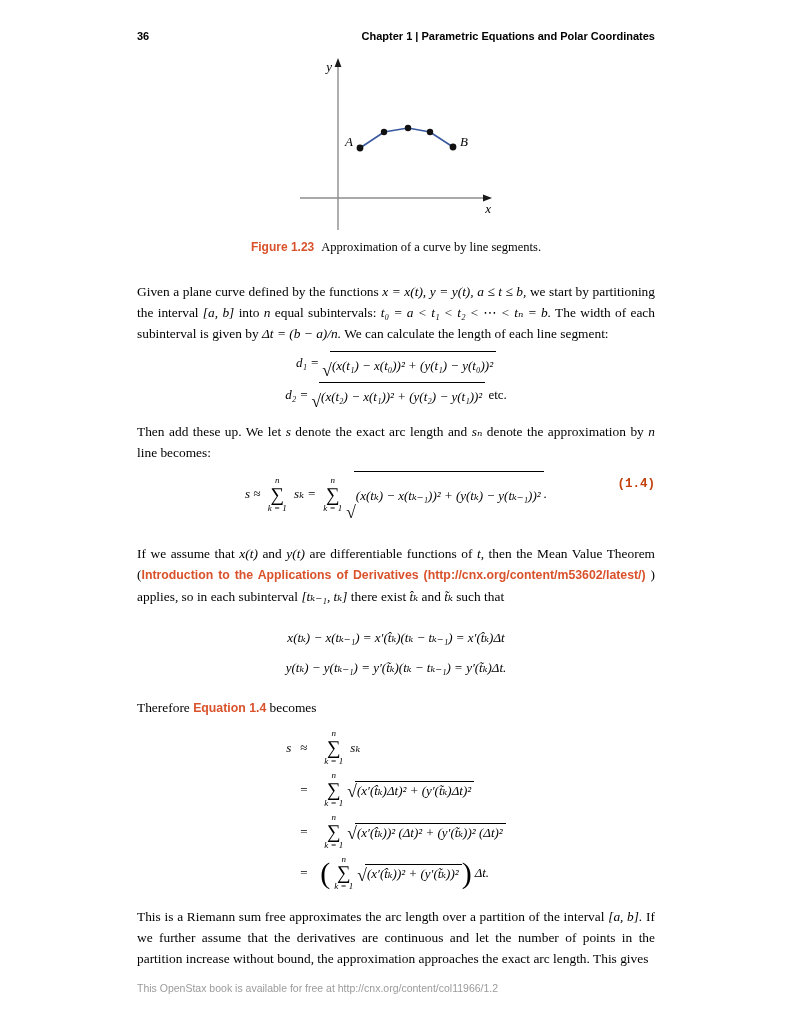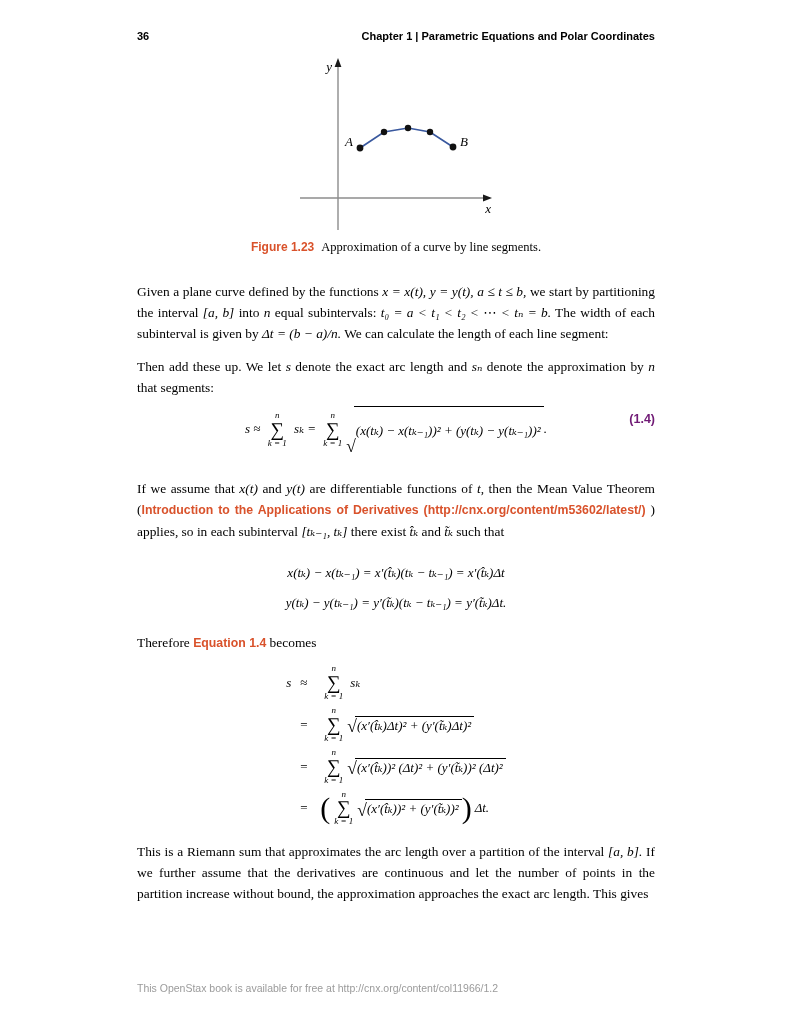--- a/index.html
+++ b/index.html
@@ -30,22 +30,22 @@
   .sqrt { display:inline-flex; align-items:flex-end; white-space:nowrap; vertical-align:middle; }
   .sqrt::before { content:"√"; font-style:normal; font-size:1.35em; line-height:1;
     margin-right:-2px; transform:translateY(2px); }
   .sqrt .rad { border-top:1px solid #000; padding:1px 3px 0 2px; }
   .sum { display:inline-flex; flex-direction:column; align-items:center;
     vertical-align:middle; line-height:1; margin:0 4px; }
   .sum .lim { font-size:9px; font-style:italic; line-height:1.1; }
   .sum .sigma { font-size:19px; font-style:normal; line-height:0.95; }
   .eq14-wrap { position:relative; margin-top:8px; }
   .eq14-line { text-align:center; font-size:13px; white-space:nowrap; line-height:46px; }
-  .eq-number { position:absolute; right:0; top:6px; color:#701a75;
-    font-family:Liberation Sans, sans-serif; font-weight:bold; font-size:12.5px; }
+  .eq-number { position:absolute; right:0; top:6px; color:#c2410c;
+    font-family:Liberation Mono, monospace; font-weight:bold; font-size:12.5px; }
   .mvt { text-align:center; font-size:13px; line-height:30px; margin-top:16px; white-space:nowrap; }
   .long-eq { width:fit-content; margin:10px auto 0; font-size:13px; }
   .long-row { display:flex; align-items:center; margin-bottom:4px; white-space:nowrap; }
   .long-row .lhs { display:inline-block; width:14px; }
   .long-row .rel { display:inline-block; width:20px; font-style:normal; }
   .long-row .tail { margin-left:3px; }
   .bigp { font-size:30px; font-style:normal; line-height:0; font-weight:400; }
   
   .footer { position:absolute; left:94px; bottom:30px;
     font-family:"Liberation Sans","DejaVu Sans",sans-serif; font-size:10.5px; color:#9b9b9b; }
@@ -79,23 +79,35 @@
     </svg>
     <div class="caption">
       <span class="fig-label">Figure 1.23</span><span>Approximation of a curve by line segments.</span>
     </div>
   </div>
 
   <p class="body-text mt-26">
     <span>Given a plane curve defined by the functions </span><span class="math">x = x(t), y = y(t), a ≤ t ≤ b,</span><span>  we start by partitioning the interval </span><span class="math">[a, b]</span><span> into </span><span class="math">n</span><span> equal subintervals: </span><span class="math">t₀ = a &lt; t₁ &lt; t₂ &lt; ⋯ &lt; tₙ = b.</span><span> The width of each subinterval is given by </span><span class="math">Δt = (b − a)/n.</span><span> We can calculate the length of each line segment:</span>
   </p>
 
+  <div class="eq-center" style="margin-top:6px;">
+    <div class="eq-line">
+      <span class="math">d₁ = </span><span class="sqrt">
+          <span class="rad math">(x(t₁) − x(t₀))² + (y(t₁) − y(t₀))²</span>
+        </span>
+    </div>
+    <div class="eq-line">
+      <span class="math">d₂ = </span><span class="sqrt">
+          <span class="rad math">(x(t₂) − x(t₁))² + (y(t₂) − y(t₁))²</span>
+        </span><span> etc.</span>
+    </div>
+  </div>
 
   <p class="body-text mt-12">
-    <span>Then add these up. We let </span><span class="math">s</span><span> denote the exact arc length and </span><span class="math">sₙ</span><span> denote the approximation by </span><span class="math">n</span><span> that segments:</span>
+    <span>Then add these up. We let </span><span class="math">s</span><span> denote the exact arc length and </span><span class="math">sₙ</span><span> denote the approximation by </span><span class="math">n</span><span> line becomes:</span>
   </p>
 
   <div class="eq14-wrap">
     <div class="eq14-line">
       <span class="math">s ≈ </span><span class="sum">
           <span class="lim">n</span>
           <span class="sigma">∑</span>
           <span class="lim">k = 1</span>
         </span><span class="math"> sₖ = </span><span class="sum">
           <span class="lim">n</span>
@@ -167,18 +179,18 @@
         </span>
         <span class="sqrt">
           <span class="rad math">(x′(t̂ₖ))² + (y′(t̃ₖ))²</span>
         </span>
         <span class="bigp">)</span>
         <span class="tail math">Δt.</span>
     </div>
   </div>
 
   <p class="body-text mt-14">
-    <span>This is a Riemann sum that approximates the arc length over a partition of the interval </span><span class="math">[a, b].</span><span>  If we further assume that the derivatives are continuous and let the number of points in the partition increase without bound, the approximation approaches the exact arc length. This gives</span>
+    <span>This is a Riemann sum free approximates the arc length over a partition of the interval </span><span class="math">[a, b].</span><span>  If we further assume that the derivatives are continuous and let the number of points in the partition increase without bound, the approximation approaches the exact arc length. This gives</span>
   </p>
 
   <div class="footer">This OpenStax book is available for free at http://cnx.org/content/col11966/1.2</div>
 
 </div>
 
 </body></html>

